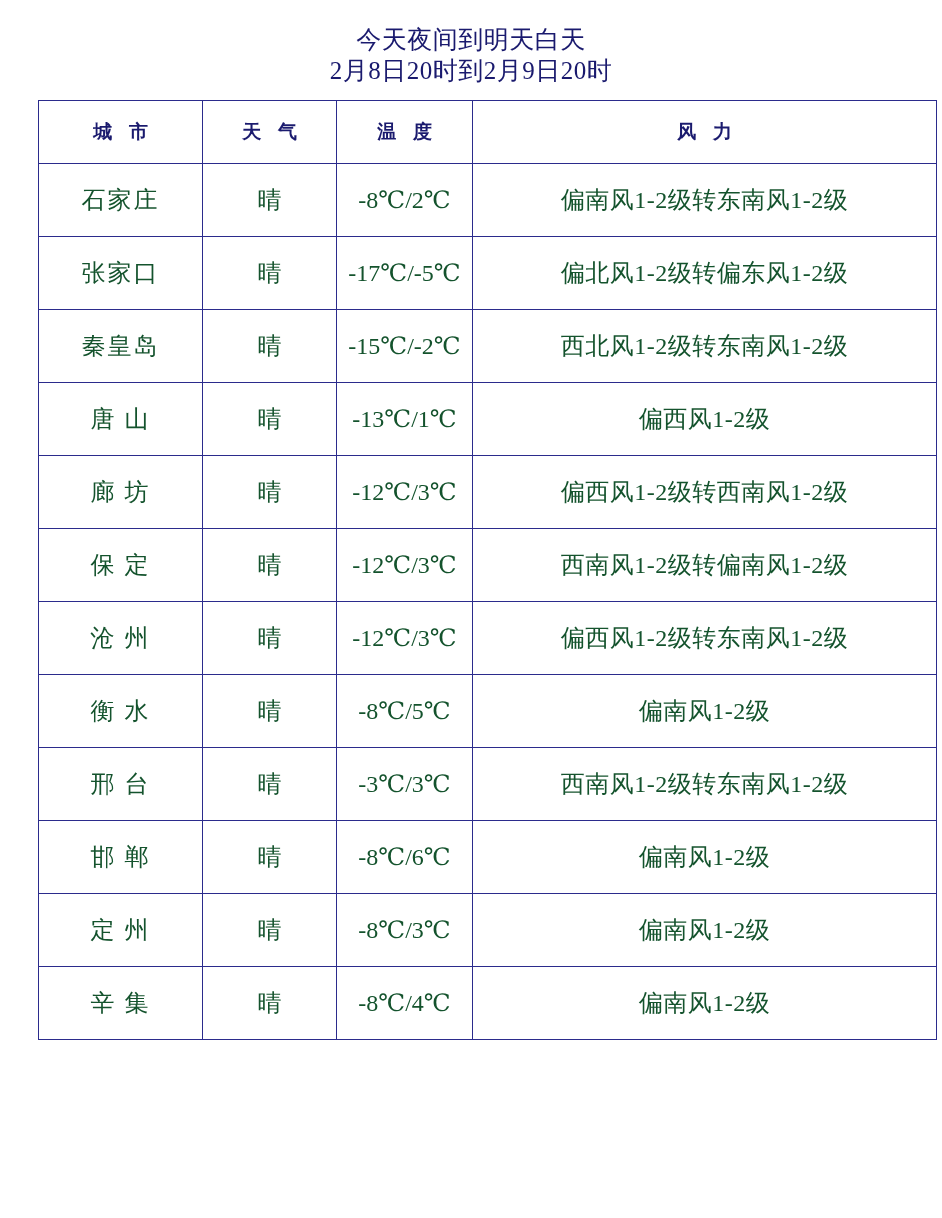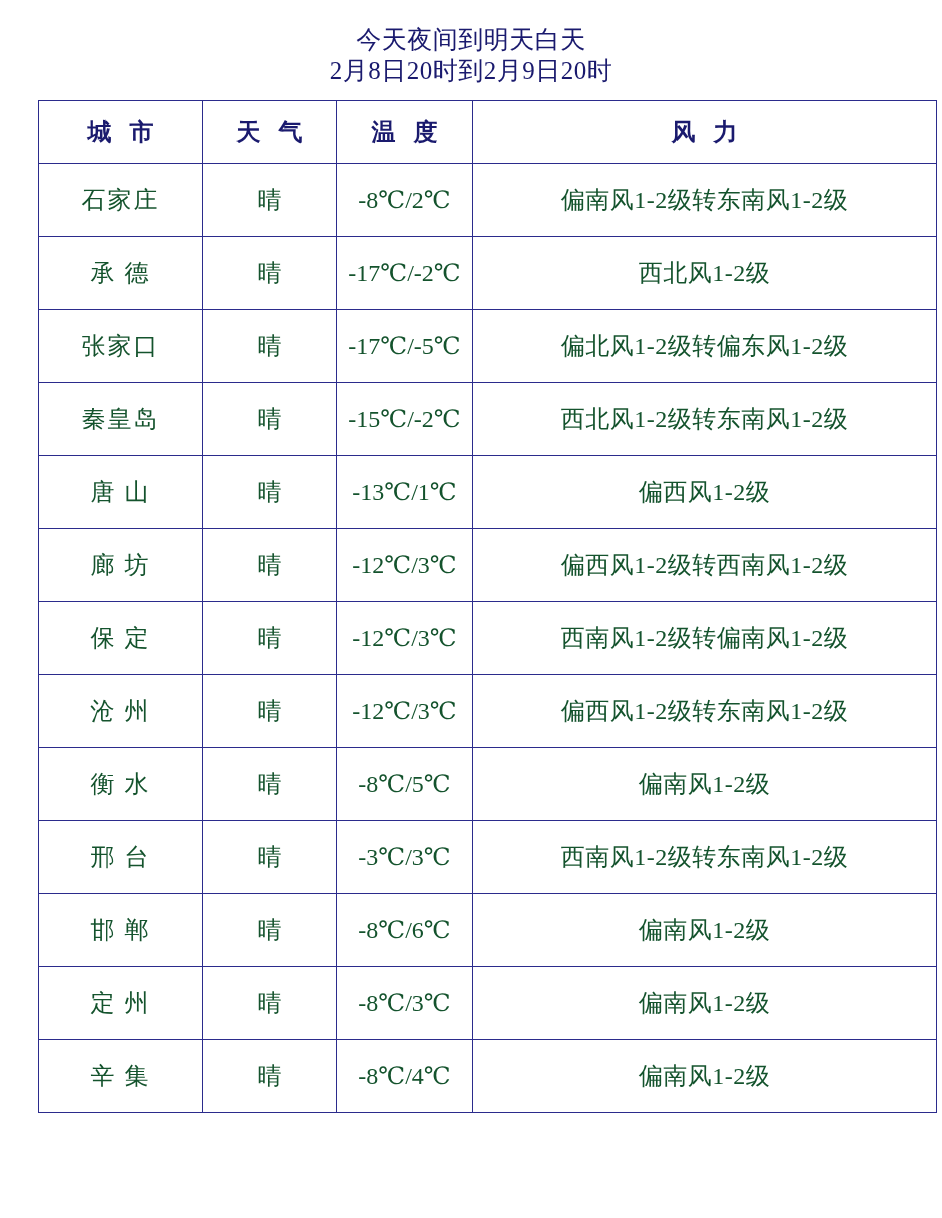--- a/index.html
+++ b/index.html
@@ -43,21 +43,21 @@
   }
   table.wx td, table.wx th {
     border: 1px solid #2b2b8c;
     text-align: center;
     vertical-align: middle;
     font-weight: normal;
     padding: 0;
   }
   table.wx th {
     height: 62px;
-    font-size: 24px;
+    font-size: 19px;
     letter-spacing: 6px;
     text-indent: 6px;
     color: #1a1a6e;
     font-weight: bold;
   }
   table.wx td {
     height: 72px;
     font-size: 24px;
     color: #14532d;
   }
@@ -108,26 +108,20 @@
           <th>温  度</th>
           <th>风  力</th>
         </tr>
       </thead>
       <tbody id="tbody">
           <tr>
             <td class="city">石家庄</td>
             <td class="weather">晴</td>
             <td class="temp">-8℃/2℃</td>
             <td class="wind">偏南风1-2级转东南风1-2级</td>
-          </tr>
-          <tr>
-            <td class="city">承  德</td>
-            <td class="weather">晴</td>
-            <td class="temp">-17℃/-2℃</td>
-            <td class="wind">西北风1-2级</td>
           </tr>
           <tr>
             <td class="city">张家口</td>
             <td class="weather">晴</td>
             <td class="temp">-17℃/-5℃</td>
             <td class="wind">偏北风1-2级转偏东风1-2级</td>
           </tr>
           <tr>
             <td class="city">秦皇岛</td>
             <td class="weather">晴</td>

